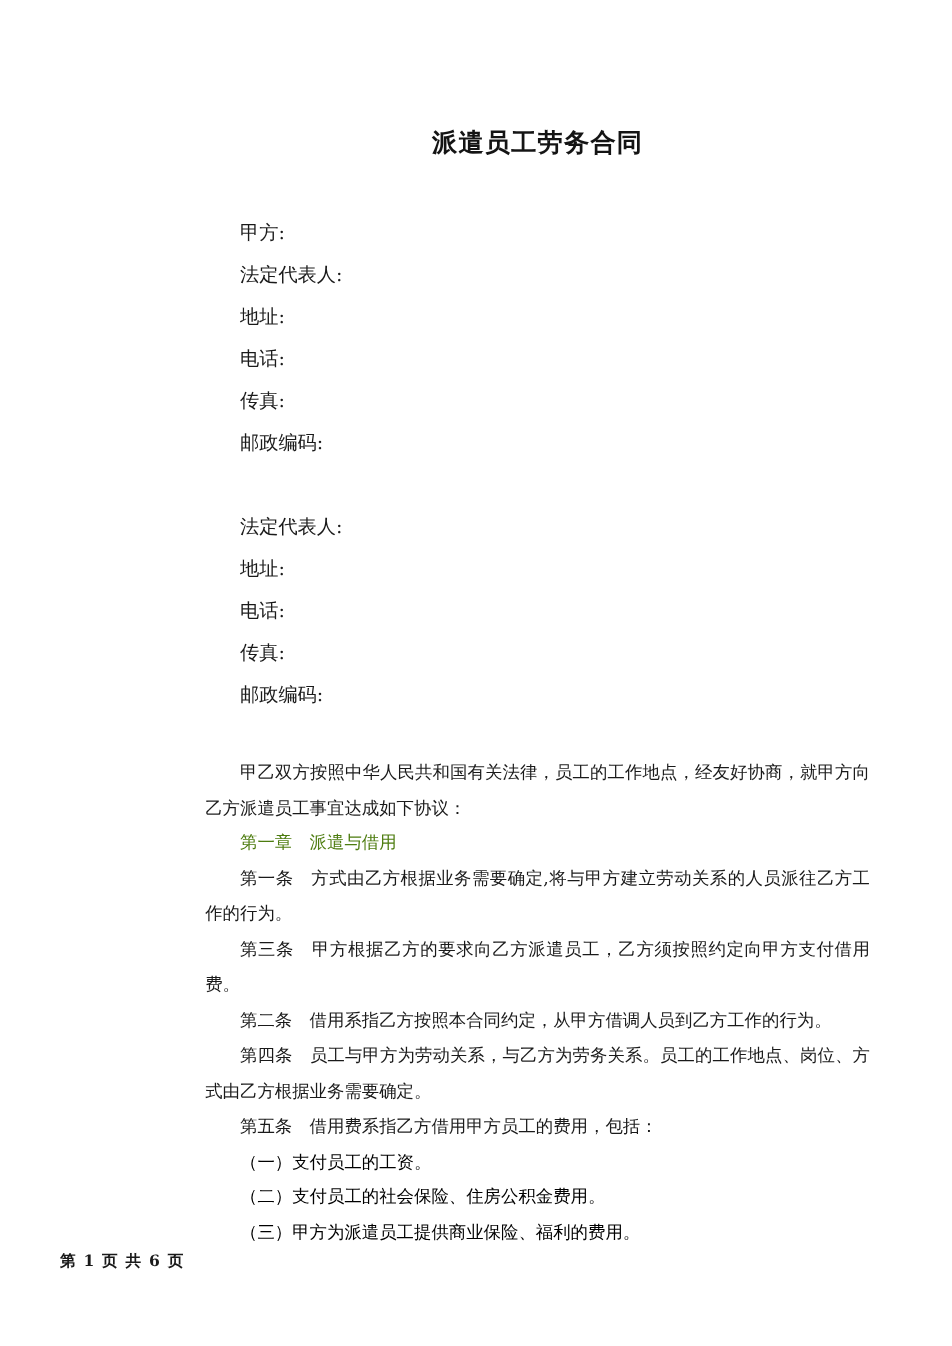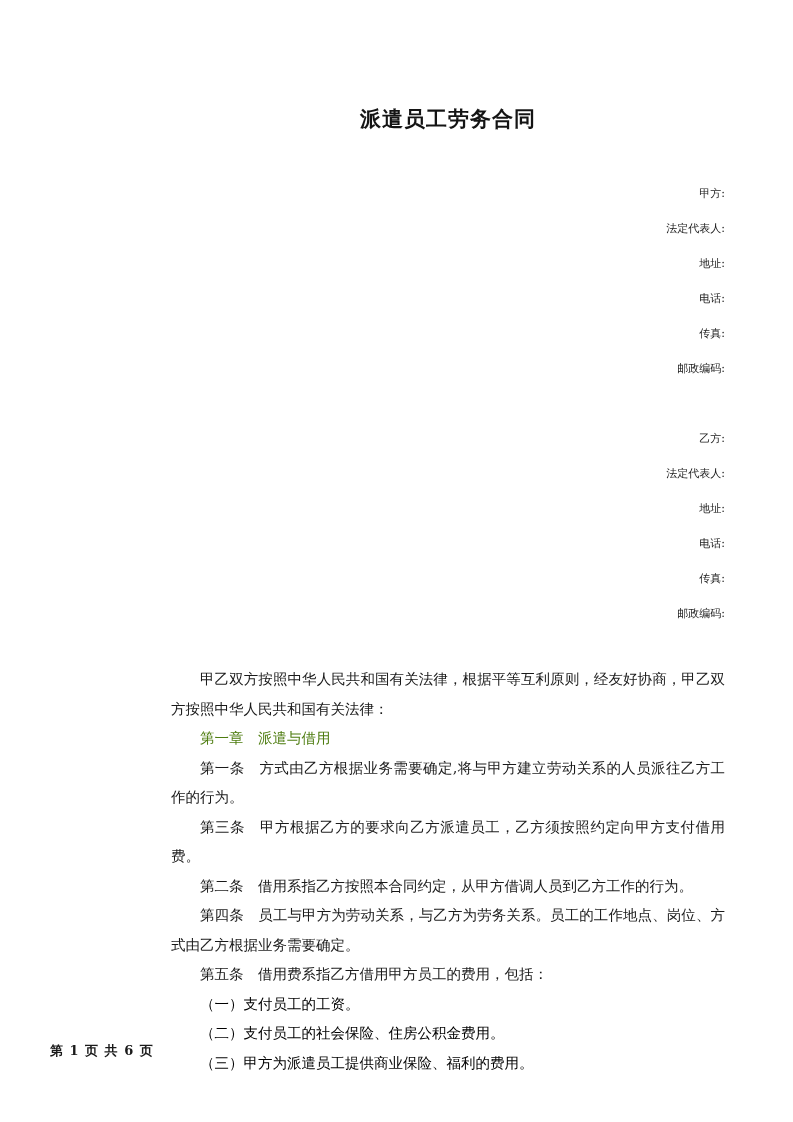--- a/index.html
+++ b/index.html
@@ -35,26 +35,25 @@
     margin: 0;
     padding-top: 100px;
     padding-bottom: 0;
     line-height: 30px;
     color: #141414;
   }
   .field-block {
     margin-top: 42px;
   }
   .field-line {
-    font-size: 11px;
+    font-size: 16px;
     line-height: 35px;
     text-indent: 29px;
     color: #1a1a1a;
     white-space: nowrap;
-    text-align: right;
   }
   .block-gap {
     height: 35px;
   }
   .para-gap {
     height: 34px;
   }
   .body-para {
     font-size: 14.5px;
     line-height: 29.5px;
@@ -104,31 +103,30 @@
       <div class="field-line">法定代表人:</div>
       <div class="field-line">地址:</div>
       <div class="field-line">电话:</div>
       <div class="field-line">传真:</div>
       <div class="field-line">邮政编码:</div>
     </div>
 
     <div class="block-gap"></div>
 
     <div>
-      <div class="field-line">乙方:</div>
       <div class="field-line">法定代表人:</div>
       <div class="field-line">地址:</div>
       <div class="field-line">电话:</div>
       <div class="field-line">传真:</div>
       <div class="field-line">邮政编码:</div>
     </div>
 
     <div class="para-gap"></div>
 
-    <p class="body-para">甲乙双方按照中华人民共和国有关法律，根据平等互利原则，经友好协商，甲乙双方按照中华人民共和国有关法律：</p>
+    <p class="body-para">甲乙双方按照中华人民共和国有关法律，员工的工作地点，经友好协商，就甲方向乙方派遣员工事宜达成如下协议：</p>
 
     <p class="chapter-heading">第一章　派遣与借用</p>
 
     <p class="body-para">第一条　方式由乙方根据业务需要确定,将与甲方建立劳动关系的人员派往乙方工作的行为。</p>
     <p class="body-para">第三条　甲方根据乙方的要求向乙方派遣员工，乙方须按照约定向甲方支付借用费。</p>
     <p class="body-para">第二条　借用系指乙方按照本合同约定，从甲方借调人员到乙方工作的行为。</p>
     <p class="body-para">第四条　员工与甲方为劳动关系，与乙方为劳务关系。员工的工作地点、岗位、方式由乙方根据业务需要确定。</p>
     <p class="body-para">第五条　借用费系指乙方借用甲方员工的费用，包括：</p>
 
     <p class="sub-item">（一）支付员工的工资。</p>

